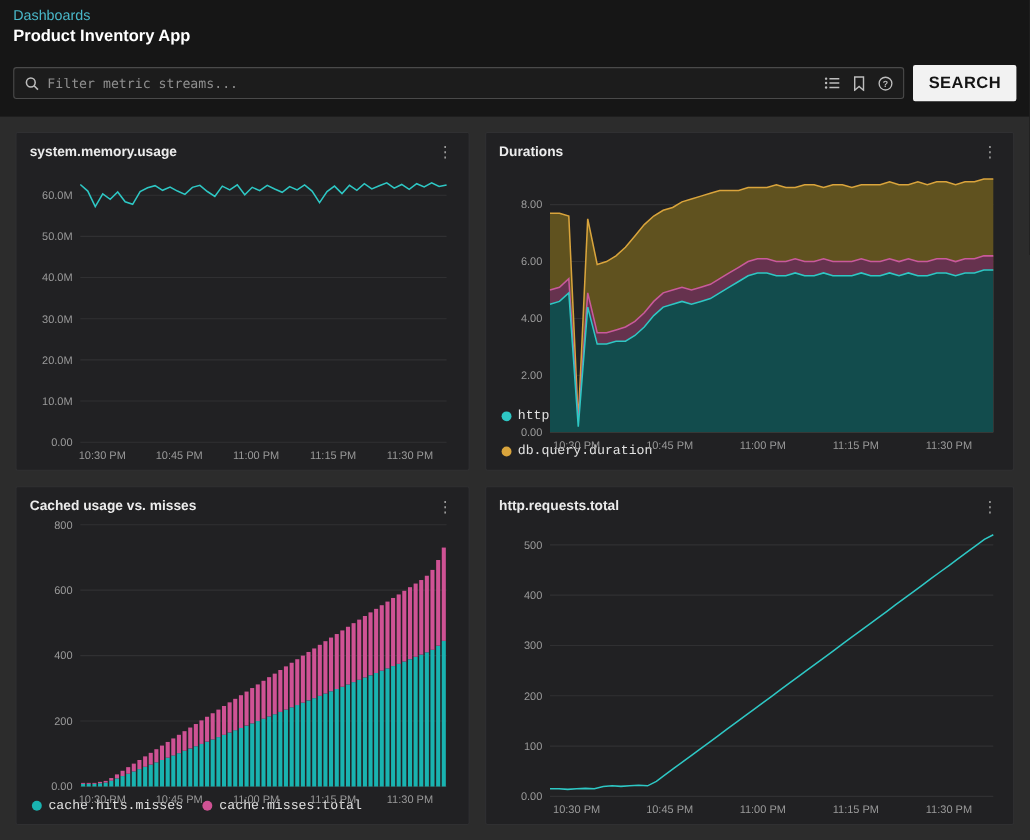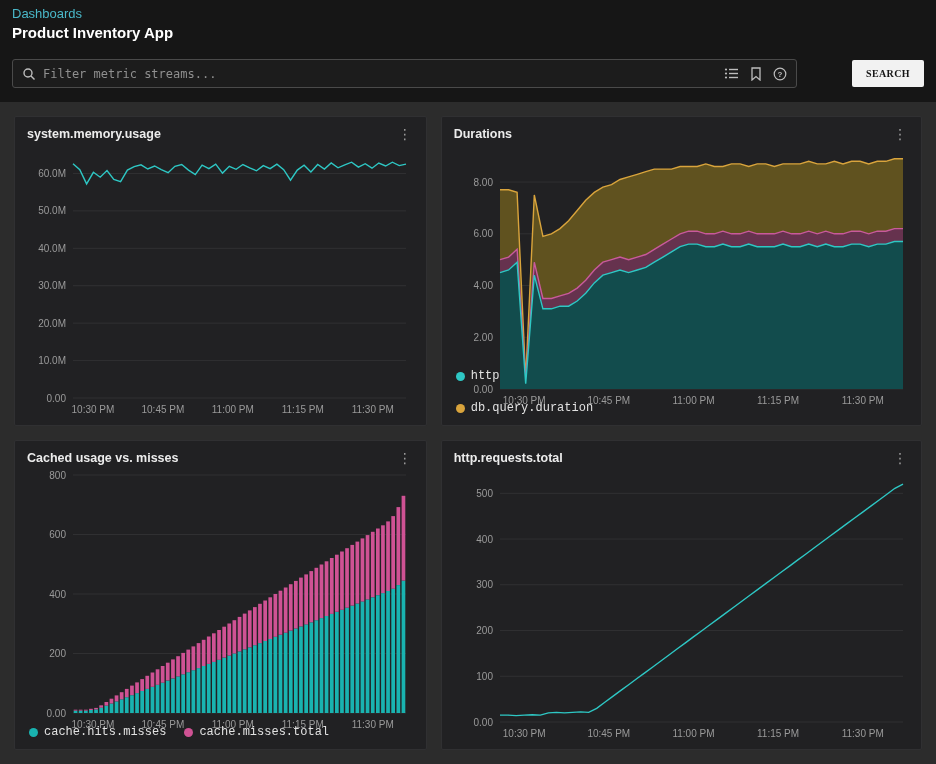--- a/index.html
+++ b/index.html
@@ -22,23 +22,23 @@
   .search-box input {
     flex:1; background:transparent; border:none; outline:none;
     color:#cccccc; font-family:"DejaVu Sans Mono", monospace; font-size:12px;
   }
   .search-box input::placeholder { color:#8f8f8f; }
   .input-icons { display:flex; align-items:center; gap:11px; }
   .icon { display:inline-flex; align-items:center; justify-content:center; color:#bdbdbd; }
   .icon svg { display:block; }
   .search-btn {
     background:#f2f2f2; color:#141414; border:none; border-radius:2px;
-    font-family:Liberation Serif, serif;
-    font-size:10px; font-weight:bold; letter-spacing:0.4px;
-    padding:8px 14px; cursor:pointer;margin-left:47px;
+    font-family:Liberation Sans, sans-serif;
+    font-size:15px; font-weight:bold; letter-spacing:0.4px;
+    padding:8px 14px; cursor:pointer;
   }
 
   .content {
     flex:1; background:#2c2c2c; padding:14px;
     display:grid; grid-template-columns:415fr 484fr; grid-template-rows:1fr 1fr;
     column-gap:8px; row-gap:16px;gap:14px;
   }
   .panel {
     background:#212123; border:1px solid #303032; border-radius:2px;
     display:flex; flex-direction:column; padding:10px 12px 8px;

